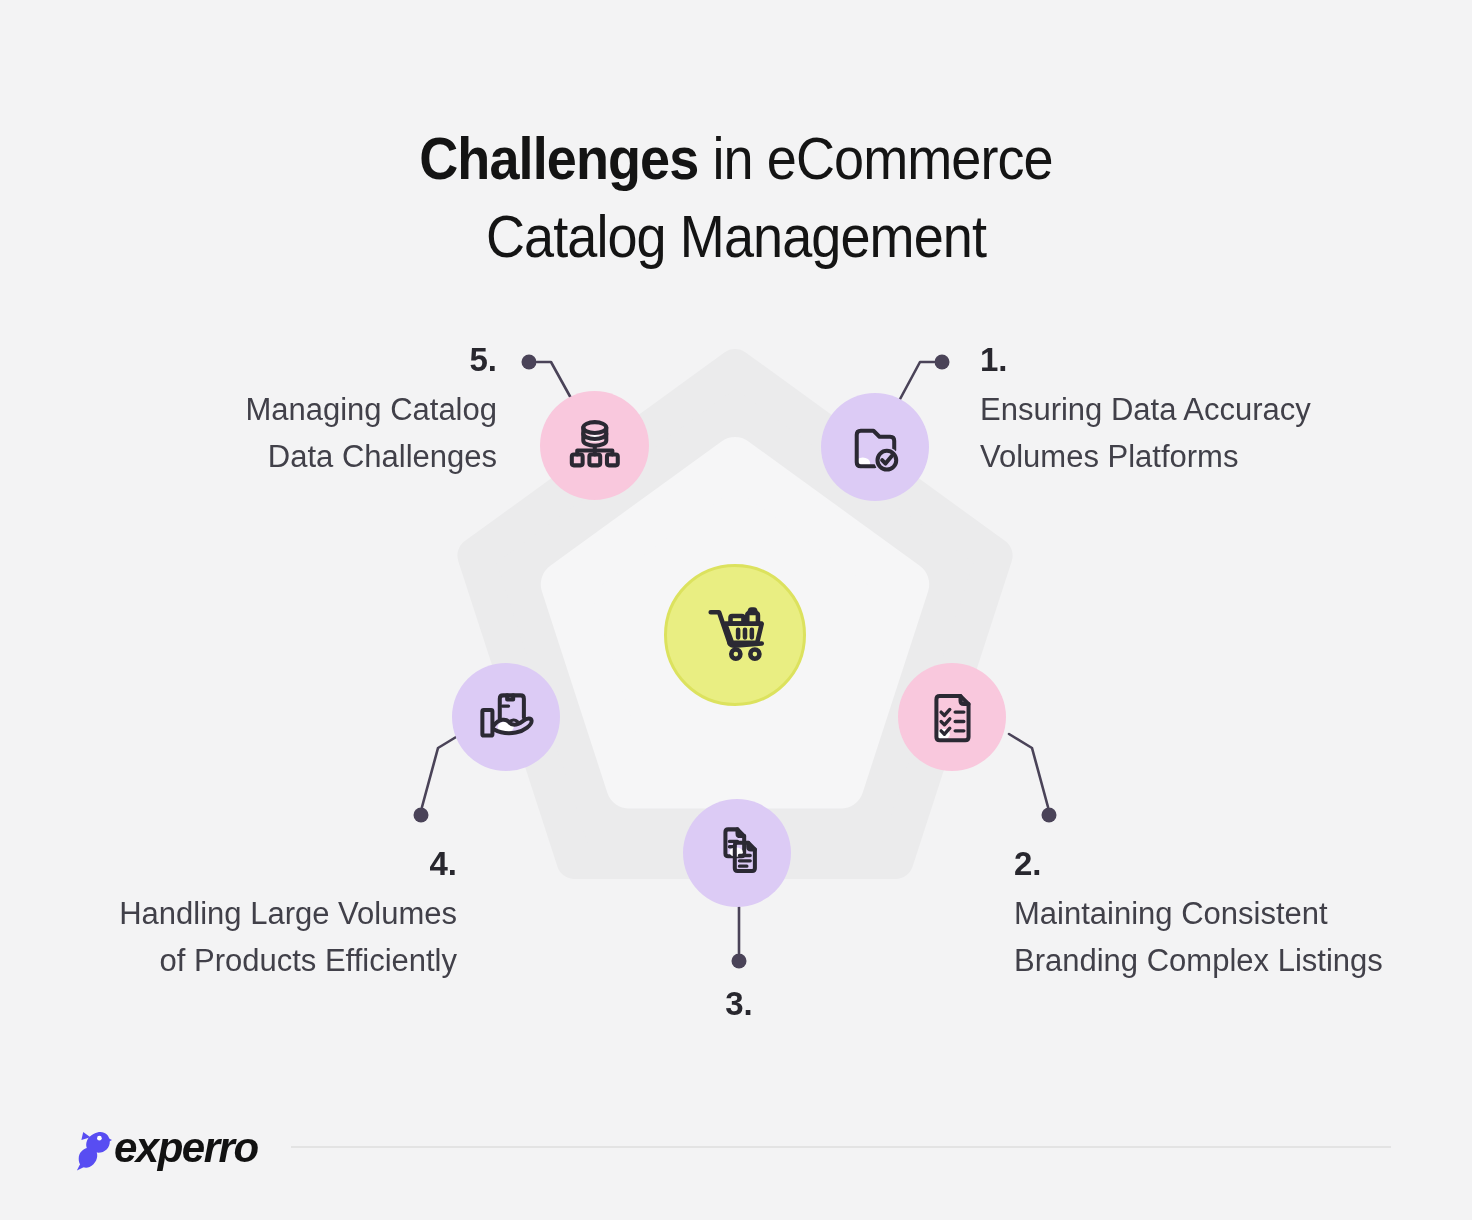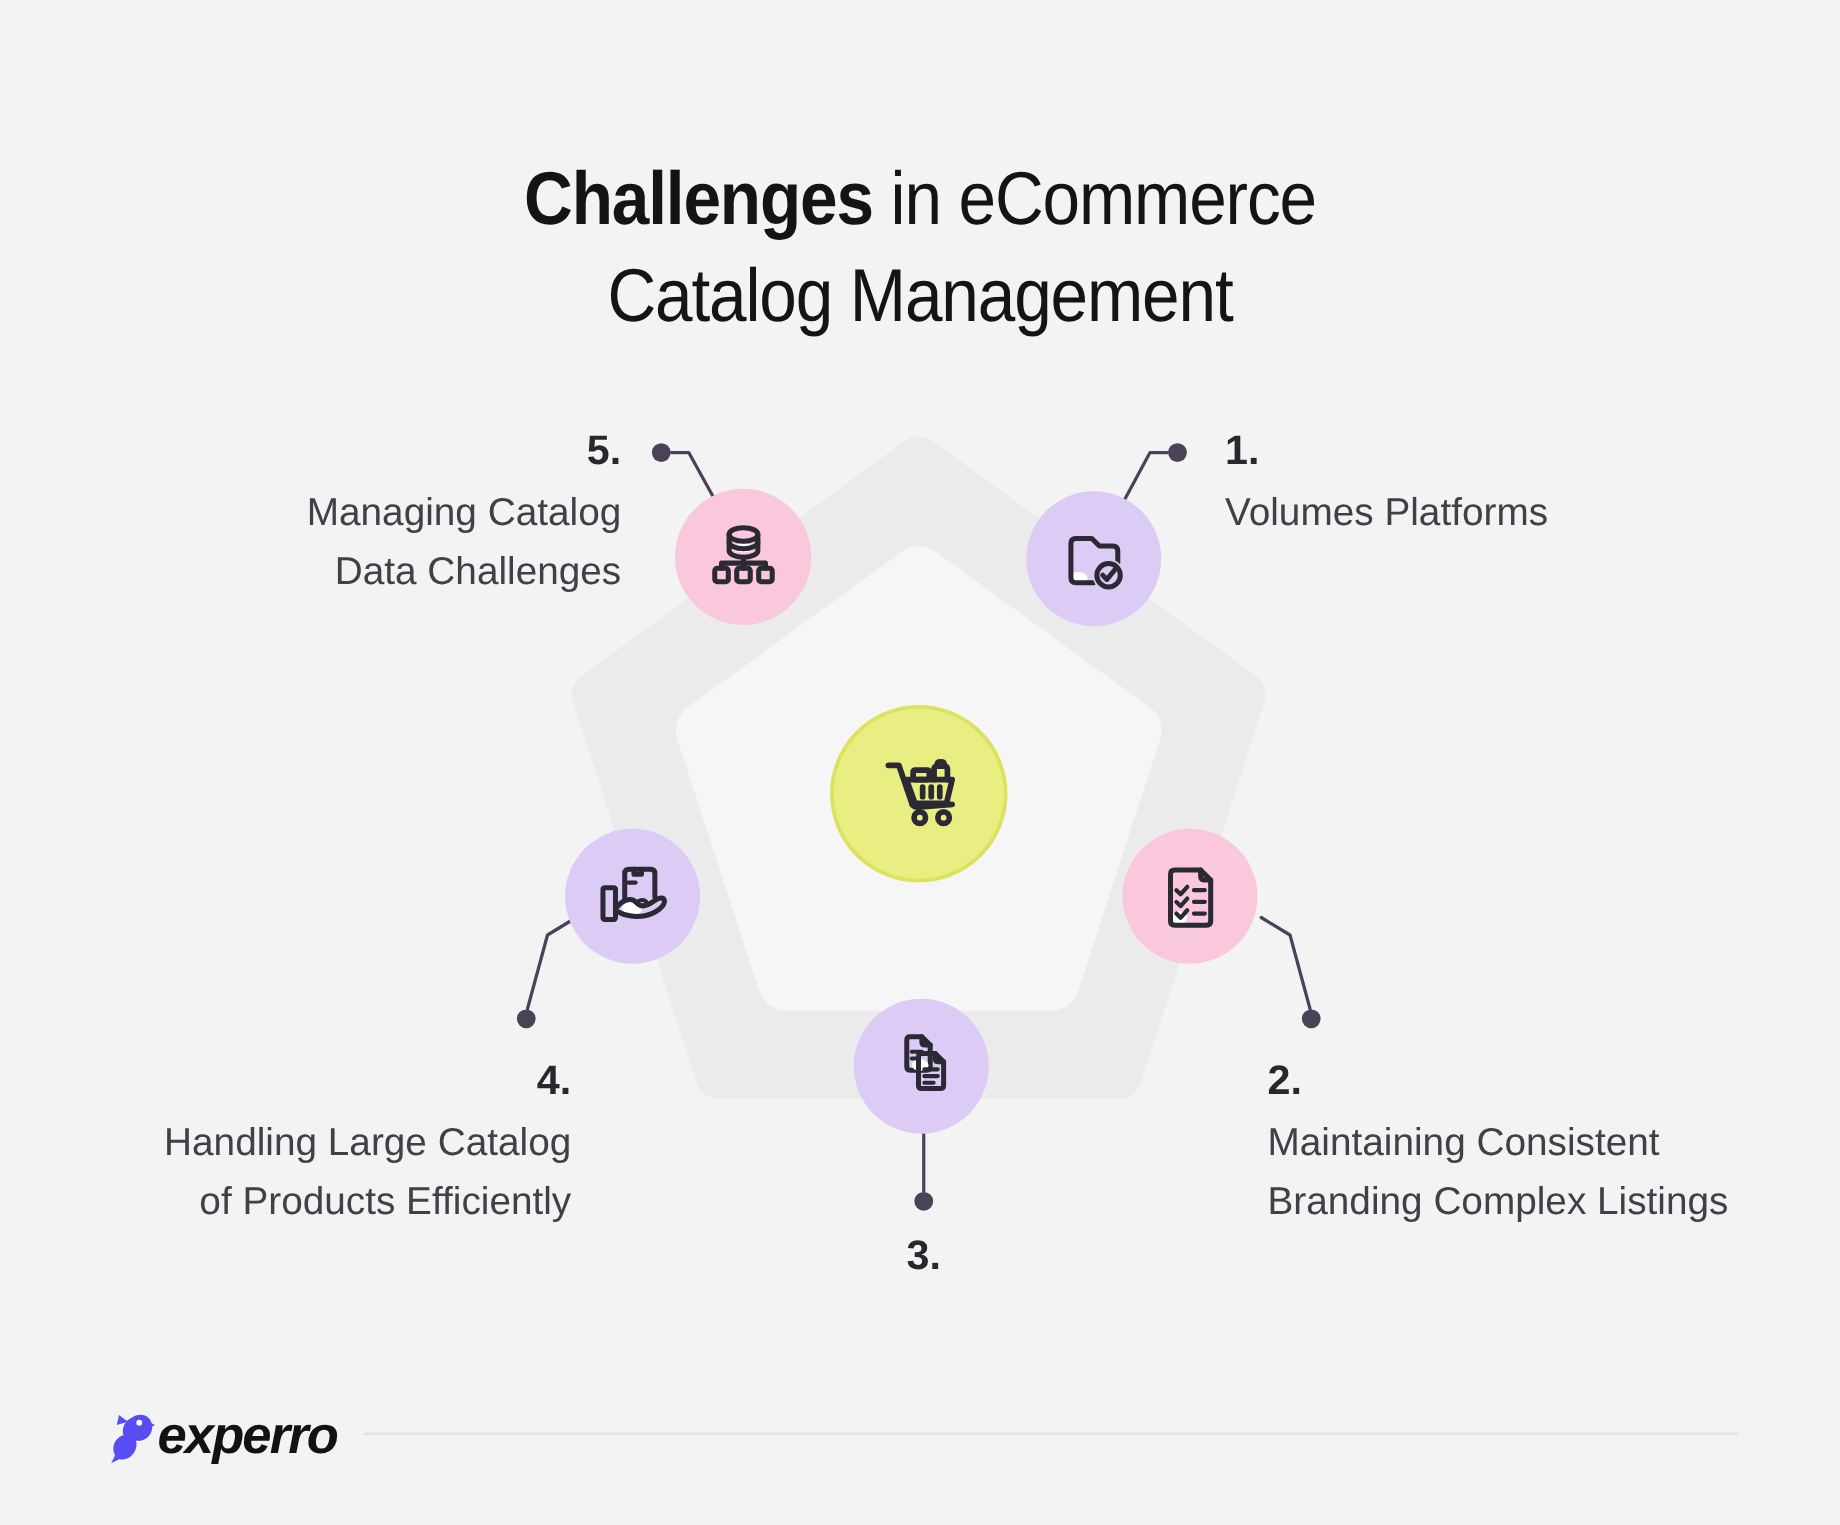--- a/index.html
+++ b/index.html
@@ -39,21 +39,21 @@
   .label{position:absolute;font-size:31px;line-height:47px;color:#414049;}
   .label .num{font-size:33px;line-height:40px;font-weight:700;color:#28272e;margin-bottom:6px;}
   .label-1{left:980px;top:340px;text-align:left;width:420px;}
   .label-2{left:1014px;top:844px;text-align:left;width:420px;}
   .label-3{left:439px;top:984px;text-align:center;width:600px;}
   .label-4{right:1015px;top:844px;text-align:right;width:420px;}
   .label-5{right:975px;top:340px;text-align:right;width:420px;}
 
   
   .footer{position:absolute;left:0;top:1110px;width:1472px;height:80px;}
-  .logo{position:absolute;left:88px;top:12px;display:flex;align-items:center;}
+  .logo{position:absolute;left:76px;top:12px;display:flex;align-items:center;}
   .logo-bird{width:36px;height:50px;margin-right:2px;margin-top:2px;}
   .logo-word{
     font-size:42px;font-weight:800;font-style:italic;color:#121212;
     letter-spacing:-1.5px;
   }
   .divider{position:absolute;left:291px;top:36px;width:1100px;height:2px;background:#e3e3e3;}
 
   .icon-stroke{fill:none;stroke:#2b2933;stroke-width:6;stroke-linecap:round;stroke-linejoin:round;}
   .icon-stroke-thin{fill:none;stroke:#2b2933;stroke-width:5;stroke-linecap:round;stroke-linejoin:round;}
 </style>
@@ -157,36 +157,37 @@
       <path class="icon-stroke-thin" d="M69,21 Q68,15 73,16 Q78,15 77,21"></path>
       <path class="icon-stroke" d="M37,35 H85 L79,60 H46 Z"></path>
       <path class="icon-stroke" d="M54,43 V53 M63,43 V53 M72,43 V53"></path>
       <circle class="icon-stroke" cx="51" cy="75" r="6"></circle>
       <circle class="icon-stroke" cx="76" cy="75" r="6"></circle>
     </svg>
   </div>
 
   <div class="label label-1">
     <div class="num">1.</div>
+    <div>Ensuring Data Accuracy</div>
     <div>Volumes Platforms</div>
   </div>
 
   <div class="label label-2">
     <div class="num">2.</div>
     <div>Maintaining Consistent</div>
     <div>Branding Complex Listings</div>
   </div>
 
   <div class="label label-3">
     <div class="num">3.</div>
   </div>
 
   <div class="label label-4">
     <div class="num">4.</div>
-    <div>Handling Large Catalog</div>
+    <div>Handling Large Volumes</div>
     <div>of Products Efficiently</div>
   </div>
 
   <div class="label label-5">
     <div class="num">5.</div>
     <div>Managing Catalog</div>
     <div>Data Challenges</div>
   </div>
 
   <div class="footer">

